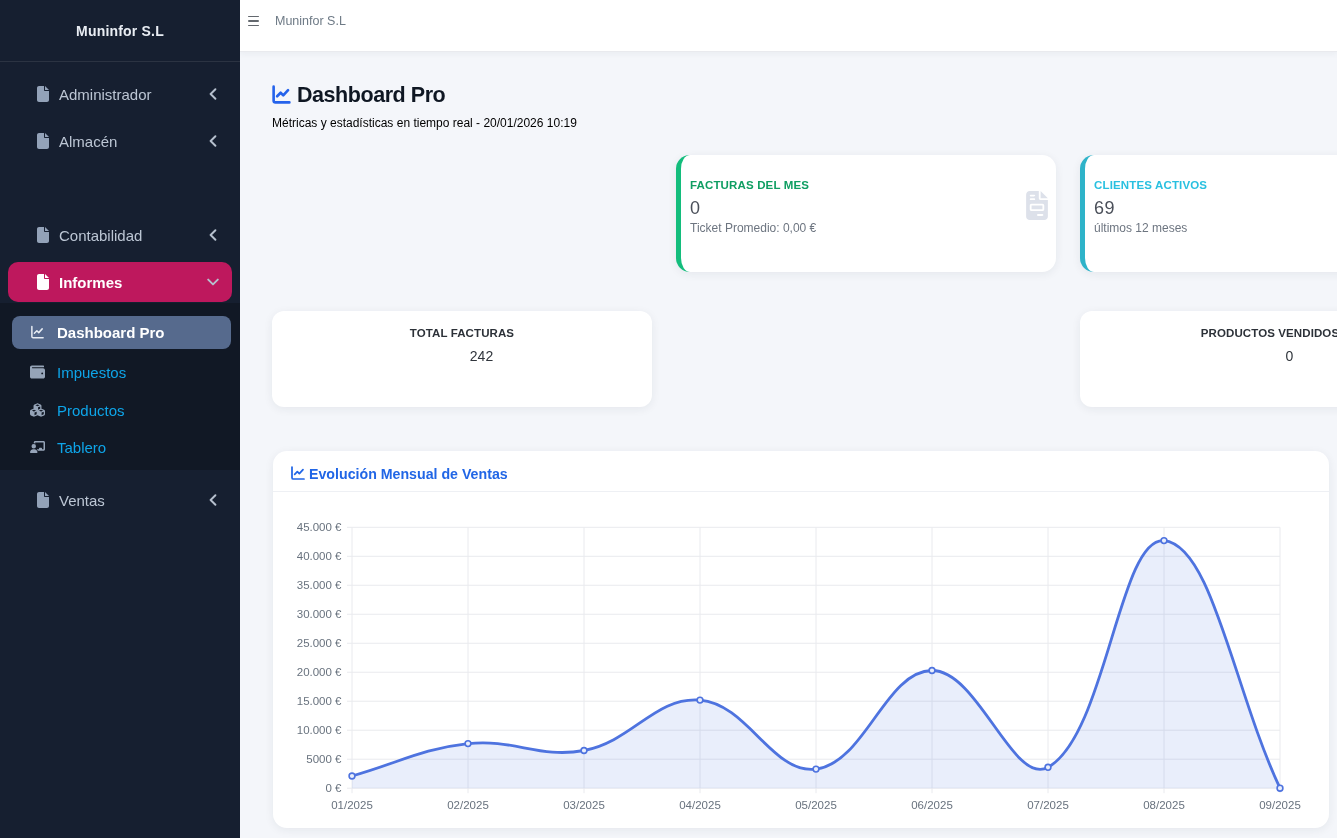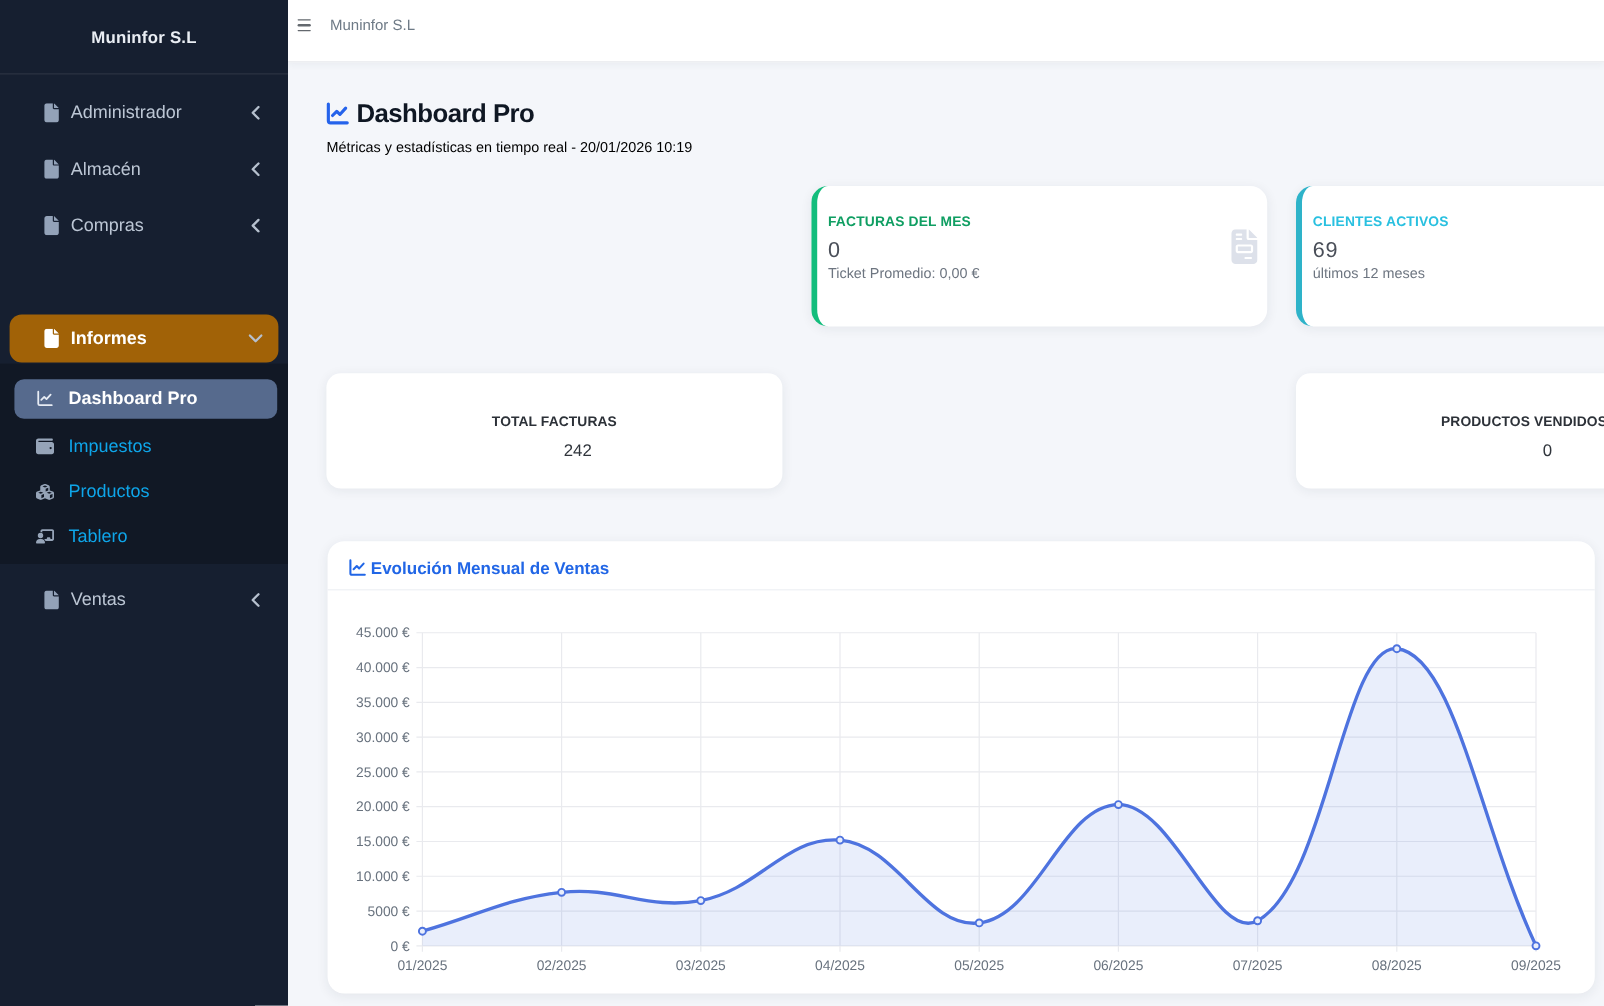--- a/index.html
+++ b/index.html
@@ -5,21 +5,21 @@
 <style>
 * { margin:0; padding:0; box-sizing:border-box; }
 html,body { width:1337px; height:838px; overflow:hidden; font-family:"Liberation Sans", sans-serif; background:#f4f6fa; }
 
 .sidebar { position:absolute; left:0; top:0; width:240px; height:838px; background:#161f30; z-index:5; }
 .sb-head { position:absolute; left:0; top:0; width:240px; height:62px; border-bottom:1px solid rgba(255,255,255,0.09); text-align:center; line-height:62px; color:#e9edf3; font-size:14px; font-weight:bold; letter-spacing:.2px; }
 .mi { position:absolute; left:8px; width:224px; height:40px; color:#bcc6d4; font-size:15px; }
 .mi .ic { position:absolute; left:27px; top:50%; transform:translateY(-50%); width:16px; height:16px; color:#93a2b8; }
 .mi .lb { position:absolute; left:51px; top:50%; transform:translateY(-50%); }
 .mi .ch { position:absolute; right:13px; top:50%; transform:translateY(-50%); width:12px; height:12px; color:#b6c0ce; }
-.mi.active { background:#a16207; border-radius:10px; color:#fff; }
+.mi.active { background:#be185d; border-radius:10px; color:#fff; }
 .mi.active .ic { color:#fff; }
 .subpanel { position:absolute; left:0; top:303px; width:240px; height:167px; background:rgba(0,0,0,0.22); }
 .smi { position:absolute; left:12px; width:219px; height:33px; color:#0ea5e9; font-size:15px; }
 .smi .ic { position:absolute; left:18px; top:50%; transform:translateY(-50%); width:15px; height:15px; color:#96a4b8; }
 .smi .lb { position:absolute; left:45px; top:50%; transform:translateY(-50%); }
 .smi.sel { background:#566a8d; border-radius:8px; color:#fff; }
 .smi.sel .ic { color:#e7ecf4; }
 
 .topbar { position:absolute; left:240px; top:0; width:1097px; height:52px; background:#fff; border-bottom:1px solid #e9eaee; box-shadow:0 2px 6px rgba(40,50,70,0.05); z-index:4; }
 .burger { position:absolute; left:248px; top:16px; width:11px; z-index:6; }
@@ -37,21 +37,21 @@
 .ct { position:absolute; left:9px; top:23.5px; font-size:11.5px; font-weight:bold; letter-spacing:.15px; }
 .cv { position:absolute; left:9px; top:43px; font-size:18px; color:#4a4f59; letter-spacing:.5px; }
 .cs { position:absolute; left:9px; top:66px; font-size:12px; color:#6d7580; }
 .c1 .ct { color:#1d6ce8; }
 .c2 .ct { color:#0f9e62; }
 .c3 .ct { color:#29c0e0; }
 .cs.green { color:#1b8d52; }
 .euro { position:absolute; right:8px; top:38px; }
 .cicon { position:absolute; right:8px; top:36px; width:22px; height:29px; color:#dde1ea; }
 .fc { position:absolute; width:380px; height:96px; background:#fff; border-radius:12px; box-shadow:0 2px 10px rgba(30,40,60,0.07); top:259px; text-align:center; }
-.fc .fl { margin-top:35px; font-size:11.5px; font-weight:bold; color:#2c3138; letter-spacing:.1px; }
+.fc .fl { margin-top:16px; font-size:11.5px; font-weight:bold; color:#2c3138; letter-spacing:.1px; }
 .fc .fv { margin-top:9px; font-size:14px; color:#30353c;margin-left:39px; }
 .chartcard { position:absolute; left:33px; top:399px; width:1056px; height:377px; background:#fff; border-radius:14px; box-shadow:0 2px 10px rgba(30,40,60,0.07); }
 .ch-ic { position:absolute; left:17px; top:14px; width:16px; height:16px; color:#2166e6; }
 .ch-ti { position:absolute; left:36px; top:15px; font-size:14.2px; font-weight:bold; color:#2166e6;text-align:right; }
 .ch-div { position:absolute; left:0; top:40px; width:1056px; height:1px; background:#eef0f4; }
 </style>
 </head>
 <body>
 
 <div class="sidebar">
@@ -69,25 +69,25 @@
     </div>
   <div class="mi" style="top:121px">
       <svg class="ic" viewBox="0 0 384 512" fill="currentColor">
         <path d="M64 0C28.7 0 0 28.7 0 64V448c0 35.3 28.7 64 64 64H320c35.3 0 64-28.7 64-64V160H256c-17.7 0-32-14.3-32-32V0H64zM256 0V128H384L256 0z"></path>
       </svg>
       <span class="lb">Almacén</span>
       <svg class="ch" viewBox="0 0 10 10" fill="none" stroke="currentColor" stroke-width="1.6" stroke-linecap="round" stroke-linejoin="round">
         <path d="M7 1 3 5l4 4"></path>
       </svg>
     </div>
-  <div class="mi" style="top:168px">
-      <svg class="ic" viewBox="0 0 384 512" fill="currentColor">
-        <path d="M64 0C28.7 0 0 28.7 0 64V448c0 35.3 28.7 64 64 64H320c35.3 0 64-28.7 64-64V160H256c-17.7 0-32-14.3-32-32V0H64zM256 0V128H384L256 0z"></path>
-      </svg>
-      <span class="lb">Compras</span>
+  <div class="mi" style="top:215px">
+      <svg class="ic" viewBox="0 0 384 512" fill="currentColor">
+        <path d="M64 0C28.7 0 0 28.7 0 64V448c0 35.3 28.7 64 64 64H320c35.3 0 64-28.7 64-64V160H256c-17.7 0-32-14.3-32-32V0H64zM256 0V128H384L256 0z"></path>
+      </svg>
+      <span class="lb">Contabilidad</span>
       <svg class="ch" viewBox="0 0 10 10" fill="none" stroke="currentColor" stroke-width="1.6" stroke-linecap="round" stroke-linejoin="round">
         <path d="M7 1 3 5l4 4"></path>
       </svg>
     </div>
   <div class="mi active" style="top:261.5px">
       <svg class="ic" viewBox="0 0 384 512" fill="currentColor">
         <path d="M64 0C28.7 0 0 28.7 0 64V448c0 35.3 28.7 64 64 64H320c35.3 0 64-28.7 64-64V160H256c-17.7 0-32-14.3-32-32V0H64zM256 0V128H384L256 0z"></path>
       </svg>
       <span class="lb" style="font-weight:bold">Informes</span>
       <svg class="ch" viewBox="0 0 10 10" fill="none" stroke="currentColor" stroke-width="1.6" stroke-linecap="round" stroke-linejoin="round">

